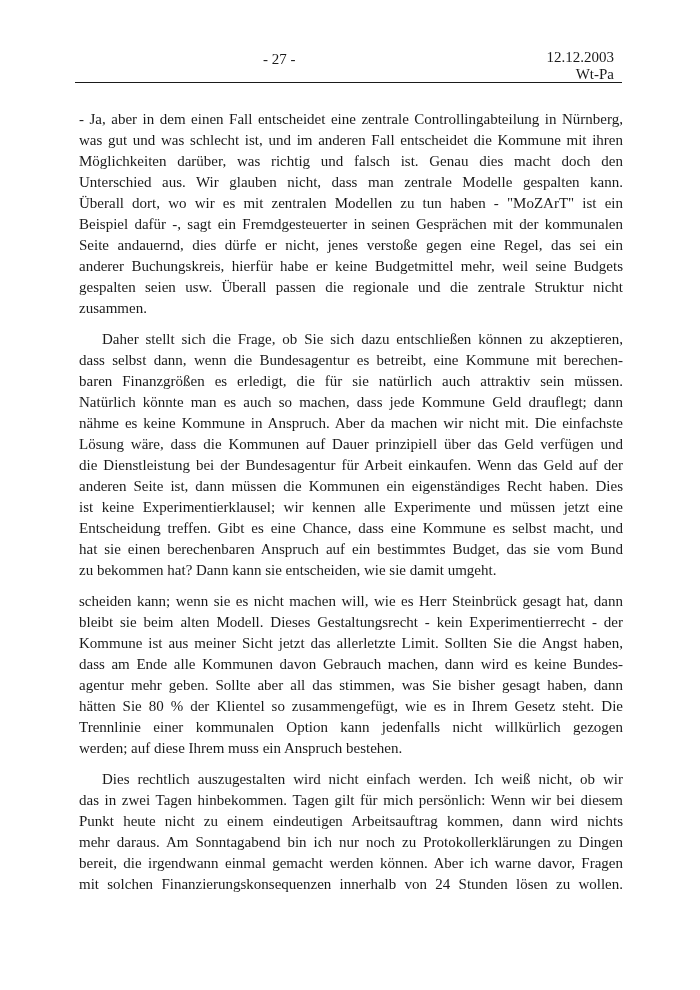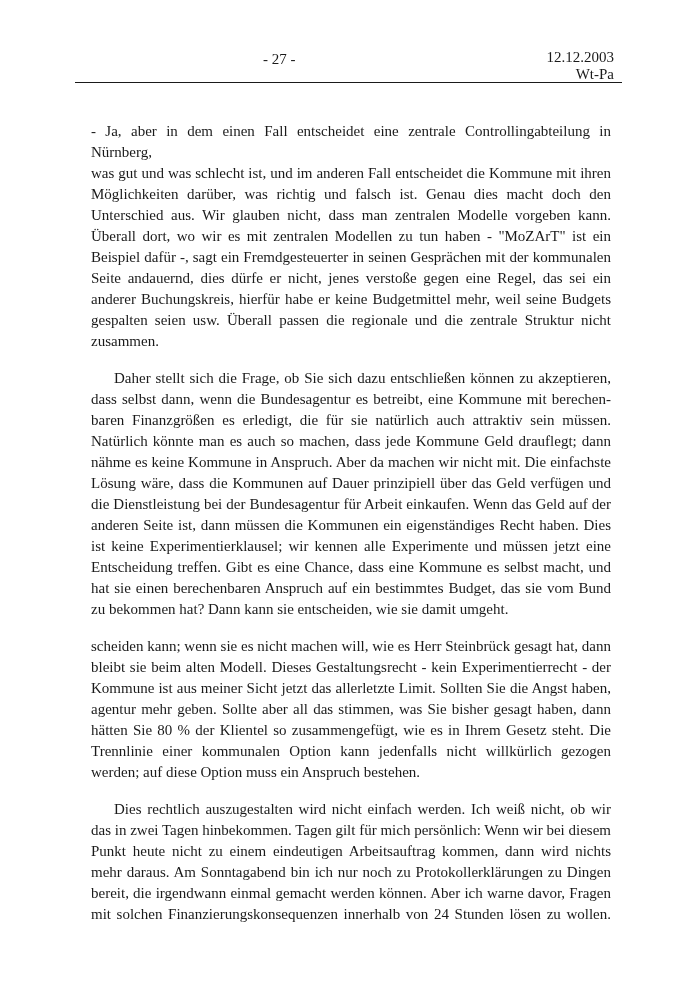--- a/index.html
+++ b/index.html
@@ -53,21 +53,21 @@
     margin: 0;
   }
   .doc-body {
     position: absolute;
     top: 105px;
     left: 75px;
     width: 552px;
     font-size: 15px;
     line-height: 21px;
   }
-  .paragraph { margin: 16px; }
+  .paragraph { margin: 4px; }
   .paragraph + .paragraph { margin-top: 10px; }
   .line {
     text-align: justify;
     text-align-last: justify;
   }
   .line.last-free {
     text-align-last: left;
   }
   .line.first-indent {
     text-indent: 23px;
@@ -86,21 +86,21 @@
     </div>
   </div>
 
   <hr class="header-rule">
 
   <div class="doc-body" id="doc-body">
       <div class="paragraph">
         <div class="line">- Ja, aber in dem einen Fall entscheidet eine zentrale Controllingabteilung in Nürnberg,</div>
         <div class="line">was gut und was schlecht ist, und im anderen Fall entscheidet die Kommune mit ihren</div>
         <div class="line">Möglichkeiten darüber, was richtig und falsch ist. Genau dies macht doch den</div>
-        <div class="line">Unterschied aus. Wir glauben nicht, dass man zentralen Modelle vorgeben kann.</div>
+        <div class="line">Unterschied aus. Wir glauben nicht, dass man zentrale Modelle gespalten kann.</div>
         <div class="line">Überall dort, wo wir es mit zentralen Modellen zu tun haben - "MoZArT" ist ein</div>
         <div class="line">Beispiel dafür -, sagt ein Fremdgesteuerter in seinen Gesprächen mit der kommunalen</div>
         <div class="line">Seite andauernd, dies dürfe er nicht, jenes verstoße gegen eine Regel, das sei ein</div>
         <div class="line">anderer Buchungskreis, hierfür habe er keine Budgetmittel mehr, weil seine Budgets</div>
         <div class="line">gespalten seien usw. Überall passen die regionale und die zentrale Struktur nicht</div>
         <div class="line last-free">zusammen.</div>
       </div>
       <div class="paragraph">
         <div class="line first-indent">Daher stellt sich die Frage, ob Sie sich dazu entschließen können zu akzeptieren,</div>
         <div class="line">dass selbst dann, wenn die Bundesagentur es betreibt, eine Kommune mit berechen-</div>
@@ -112,24 +112,25 @@
         <div class="line">anderen Seite ist, dann müssen die Kommunen ein eigenständiges Recht haben. Dies</div>
         <div class="line">ist keine Experimentierklausel; wir kennen alle Experimente und müssen jetzt eine</div>
         <div class="line">Entscheidung treffen. Gibt es eine Chance, dass eine Kommune es selbst macht, und</div>
         <div class="line">hat sie einen berechenbaren Anspruch auf ein bestimmtes Budget, das sie vom Bund</div>
         <div class="line last-free">zu bekommen hat? Dann kann sie entscheiden, wie sie damit umgeht.</div>
       </div>
       <div class="paragraph">
         <div class="line">scheiden kann; wenn sie es nicht machen will, wie es Herr Steinbrück gesagt hat, dann</div>
         <div class="line">bleibt sie beim alten Modell. Dieses Gestaltungsrecht - kein Experimentierrecht - der</div>
         <div class="line">Kommune ist aus meiner Sicht jetzt das allerletzte Limit. Sollten Sie die Angst haben,</div>
+        <div class="line">dass am Ende alle Kommunen davon Gebrauch machen, dann wird es keine Bundes-</div>
         <div class="line">agentur mehr geben. Sollte aber all das stimmen, was Sie bisher gesagt haben, dann</div>
         <div class="line">hätten Sie 80 % der Klientel so zusammengefügt, wie es in Ihrem Gesetz steht. Die</div>
         <div class="line">Trennlinie einer kommunalen Option kann jedenfalls nicht willkürlich gezogen</div>
-        <div class="line last-free">werden; auf diese Option muss ein Anspruch bestehen.</div>
+        <div class="line last-free">werden; auf diese Ihrem muss ein Anspruch bestehen.</div>
       </div>
       <div class="paragraph">
         <div class="line first-indent">Dies rechtlich auszugestalten wird nicht einfach werden. Ich weiß nicht, ob wir</div>
         <div class="line">das in zwei Tagen hinbekommen. Tagen gilt für mich persönlich: Wenn wir bei diesem</div>
         <div class="line">Punkt heute nicht zu einem eindeutigen Arbeitsauftrag kommen, dann wird nichts</div>
         <div class="line">mehr daraus. Am Sonntagabend bin ich nur noch zu Protokollerklärungen zu Dingen</div>
         <div class="line">bereit, die irgendwann einmal gemacht werden können. Aber ich warne davor, Fragen</div>
         <div class="line">mit solchen Finanzierungskonsequenzen innerhalb von 24 Stunden lösen zu wollen.</div>
       </div>
     </div>

